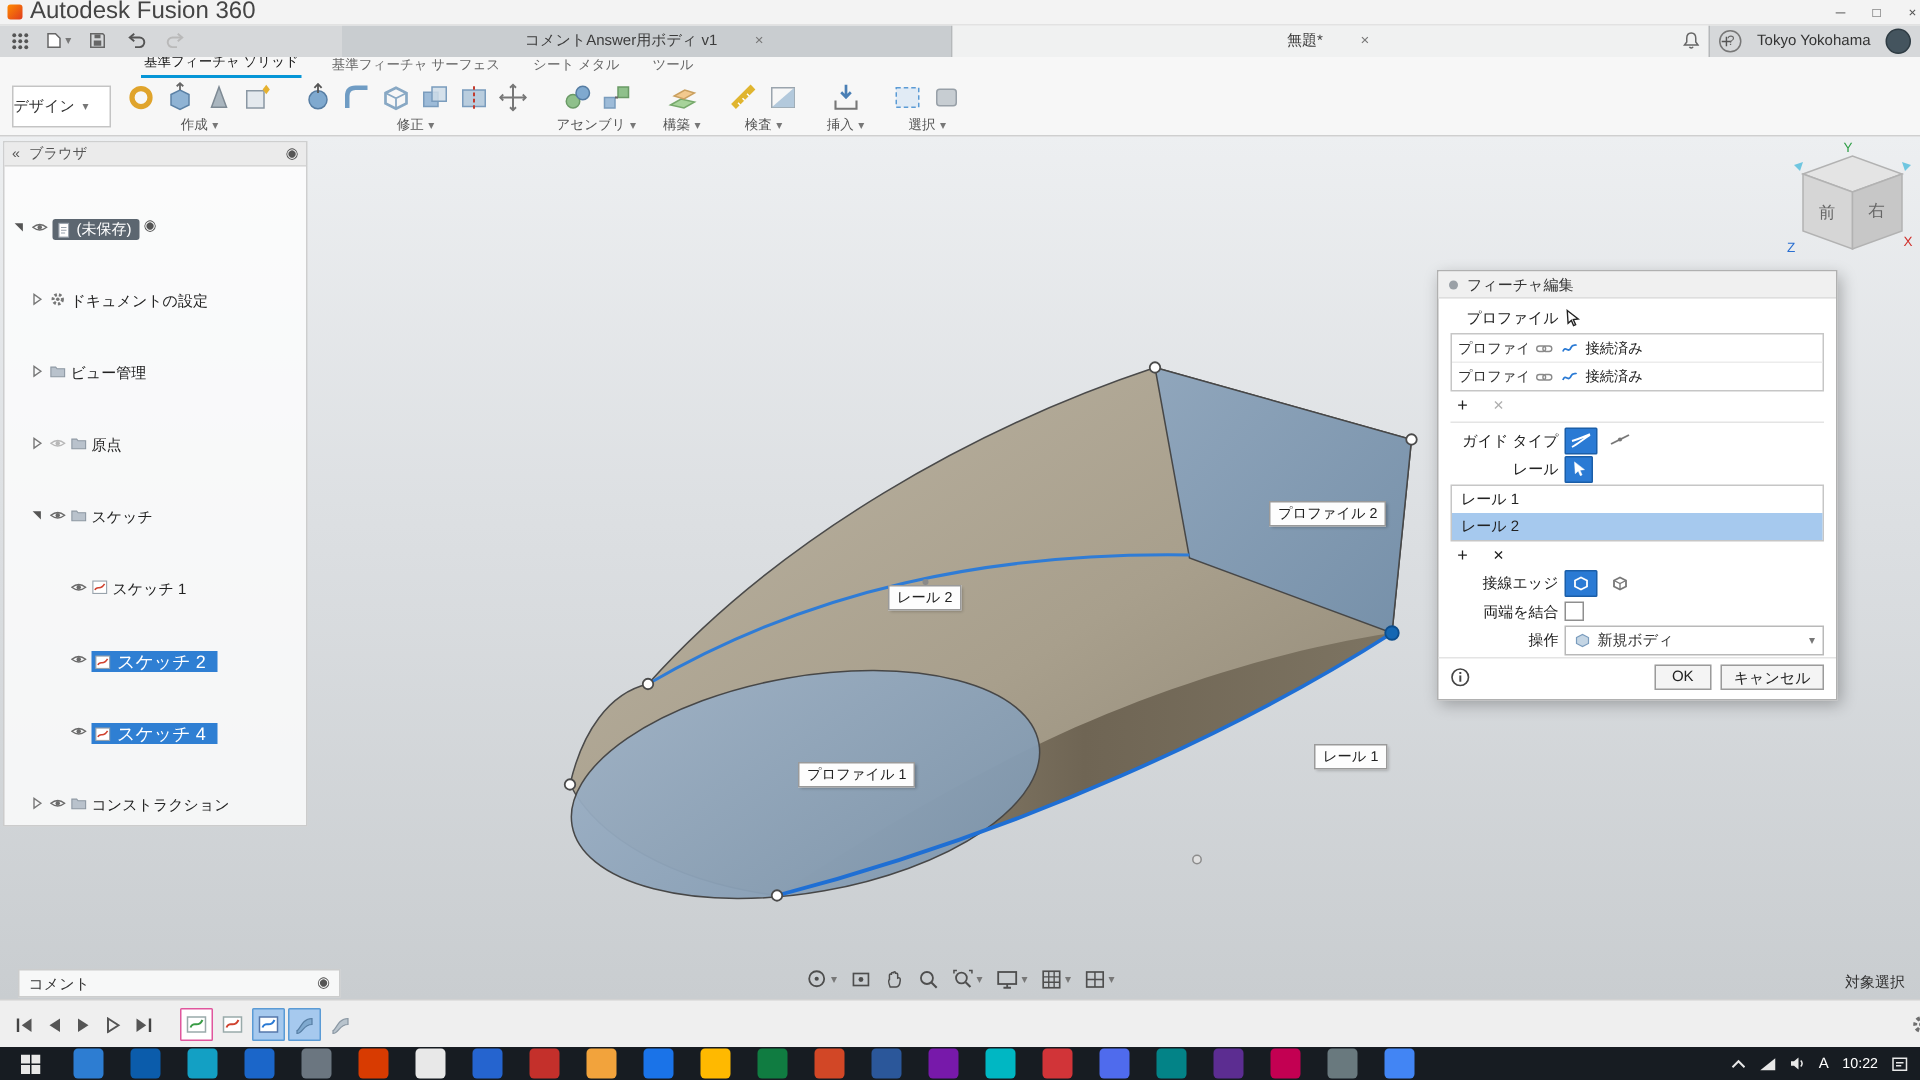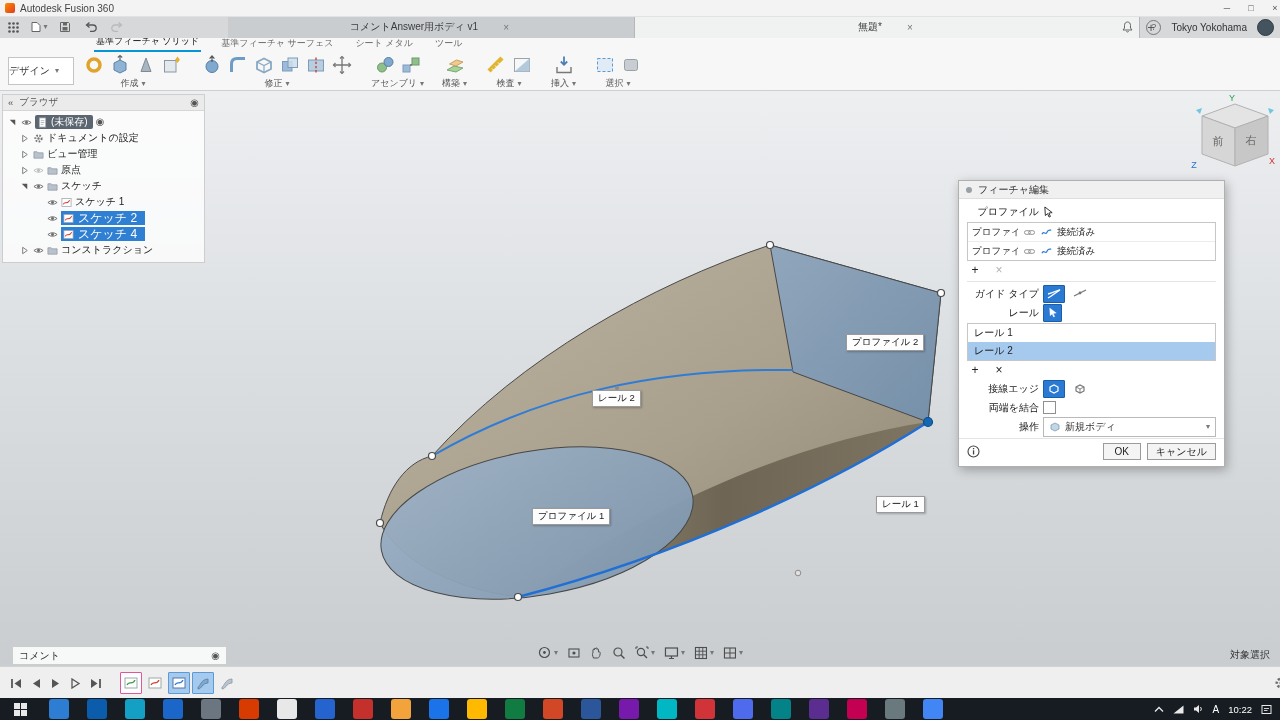--- a/index.html
+++ b/index.html
@@ -2,21 +2,21 @@
 <html><head>
 <meta charset="utf-8">
 <style>
   html,body{margin:0;padding:0;}
   body{font-family:"Liberation Sans","DejaVu Sans",sans-serif;-webkit-font-smoothing:antialiased;}
   #screen{position:relative;width:1280px;height:720px;overflow:hidden;background:#dfe2e5;font-size:11px;color:#333;}
 
   
   .titlebar{position:absolute;left:0;top:0;width:100%;height:16px;background:#f3f3f3;border-bottom:1px solid #e2e2e2;display:flex;align-items:center;padding:0 5px;gap:5px;z-index:50;}
   .fusion-logo{width:10px;height:10px;border-radius:2px;background:linear-gradient(135deg,#ff8a00,#e03c1f);flex:none;}
-  .titlebar .title{font-size:10px;color:#444;}
+  .titlebar .title{font-size:16px;color:#444;}
   .win-controls{margin-left:auto;display:flex;gap:4px;}
   .win-btn{width:20px;height:14px;text-align:center;font-size:9px;line-height:14px;color:#555;cursor:default;}
 
   
   .appbar{position:absolute;left:0;top:16px;width:100%;height:22px;background:#d6d8da;z-index:49;}
   .abar-icons{position:absolute;left:4px;top:0;height:22px;display:flex;align-items:center;gap:8px;color:#555;}
   .abar-ic{width:18px;height:16px;display:flex;align-items:center;justify-content:center;gap:1px;}
   .doc-tabs{position:absolute;left:228px;top:0;height:22px;display:flex;}
   .dtab{display:flex;align-items:center;justify-content:center;gap:22px;font-size:10px;color:#3c3c3c;background:#c9cdd0;border-right:1px solid #b5b8ba;padding:0 8px;}
   .dtab.active{background:#f0f1f1;}
@@ -44,21 +44,21 @@
   
   .canvas{position:absolute;left:0;top:90px;width:1280px;height:576px;background:linear-gradient(180deg,#edeff1 0%,#dcdfe2 45%,#c9cdd0 100%);}
   .scene{position:absolute;left:0;top:0;width:1280px;height:576px;}
   .tag{position:absolute;background:#fdfdfd;border:1px solid #9a9a9a;padding:1px 5px;font-size:9.5px;color:#222;box-shadow:1px 1px 2px rgba(0,0,0,.25);white-space:nowrap;z-index:5;}
 
   
   .browser{position:absolute;left:2px;top:4px;width:201px;background:rgba(255,255,255,.78);border:1px solid rgba(170,170,170,.55);z-index:10;}
   .br-header{height:15px;background:rgba(233,233,233,.92);display:flex;align-items:center;gap:6px;padding:0 5px;font-size:9.5px;color:#555;border-bottom:1px solid rgba(200,200,200,.6);}
   .br-header .sp{margin-left:auto;}
   .br-tree{padding:3px 0 4px;}
-  .brow{display:flex;align-items:center;gap:3px;height:16px;padding-left:4px;font-size:10px;color:#222;}
+  .brow{display:flex;gap:3px;height:16px;padding-left:4px;font-size:10px;color:#222;margin-top:32px;}
   .brow.lvl1{padding-left:16px;}
   .brow.lvl2{padding-left:44px;}
   .ic{width:11px;height:11px;flex:none;display:block;}
   .ic.dim{opacity:.45;}
   .root-pill{display:flex;align-items:center;gap:3px;background:#5c6670;color:#fff;padding:0 5px 0 2px;height:14px;border-radius:2px;font-size:10px;}
   .sel-pill{display:flex;align-items:center;gap:4px;background:#2f7fd3;color:#fff;padding:0 8px 0 2px;height:14px;font-size:12px;}
   .tgt{font-size:10px;color:#555;line-height:1;}
 
   
   .viewcube{position:absolute;top:2px;right:4px;width:88px;height:88px;z-index:9;}

